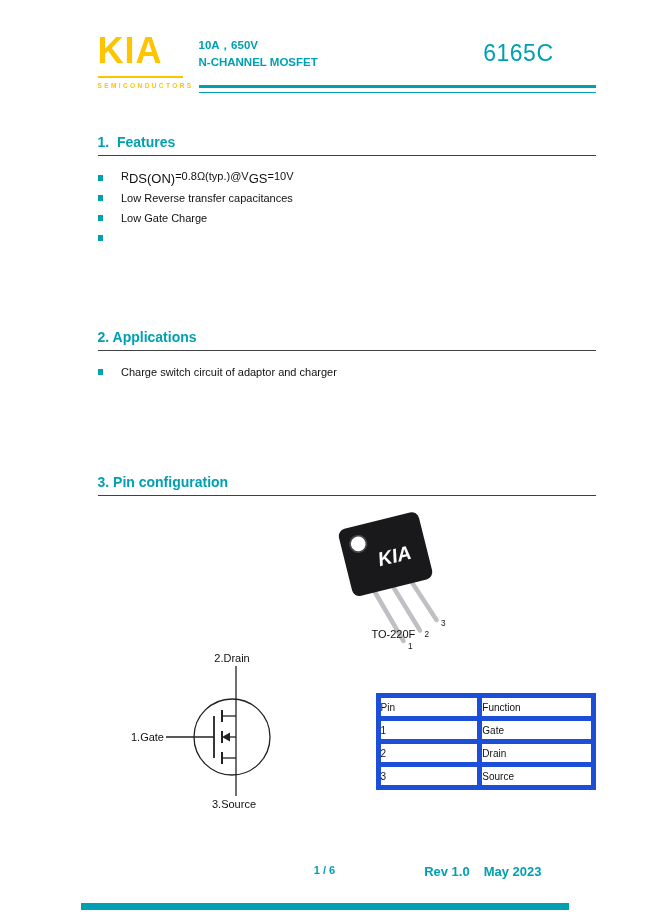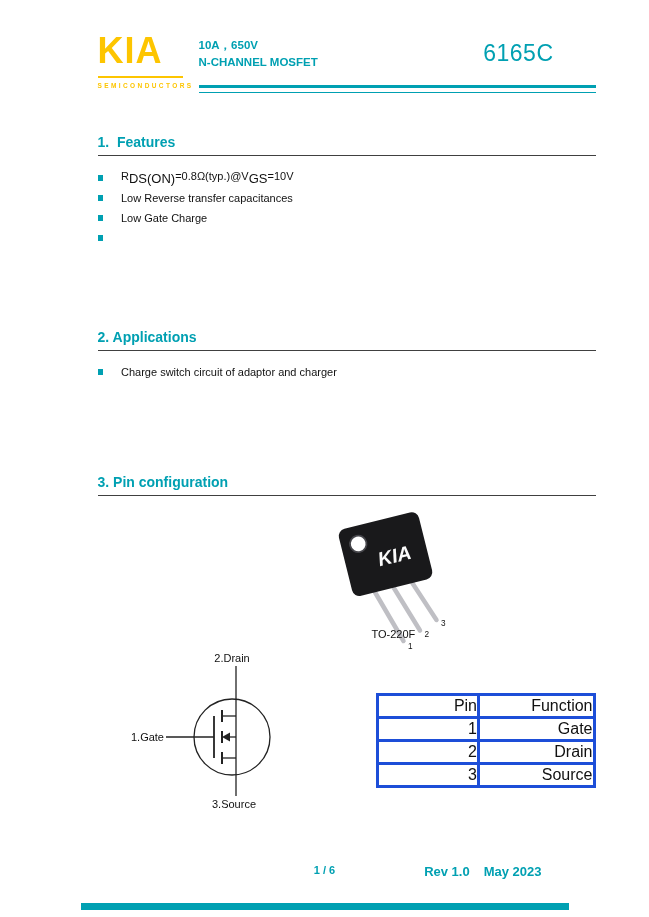--- a/index.html
+++ b/index.html
@@ -35,21 +35,21 @@
   .bullet { width:5.5px; height:5.5px; background:var(--teal); margin-right:18px; flex:0 0 auto; }
   sub { font-size:13px; }
 
   
   .package-svg { position:absolute; left:258px; top:506px; width:165px; }
   .package-name { position:absolute; left:298px; top:628px; font-size:11px; color:#111;margin-left:20px; }
   .schematic-svg { position:absolute; left:68px; top:652px; width:225px; }
 
   table.pin-table { position:absolute; left:322px; top:693px; border-collapse:collapse; }
   .pin-table th, .pin-table td {
-    border:3px solid #1d4ed8; font-size:16px; font-weight:400; text-align:right;
+    border:5px solid #1d4ed8; font-size:10px; font-weight:400; text-align:left;
     height:23px; padding:0; vertical-align:middle;
   }
   .pin-table .c-pin { width:117px; }
   .pin-table .c-fn  { width:126px; }
 
   
   .footer-page { position:absolute; left:0; right:0; top:864px; text-align:center;
                  color:var(--teal); font-weight:bold; font-size:11px; }
   .footer-rev { position:absolute; right:54px; top:864px; color:var(--teal); font-weight:bold; font-size:13px; }
   .footer-rev .date { margin-left:14px; }

